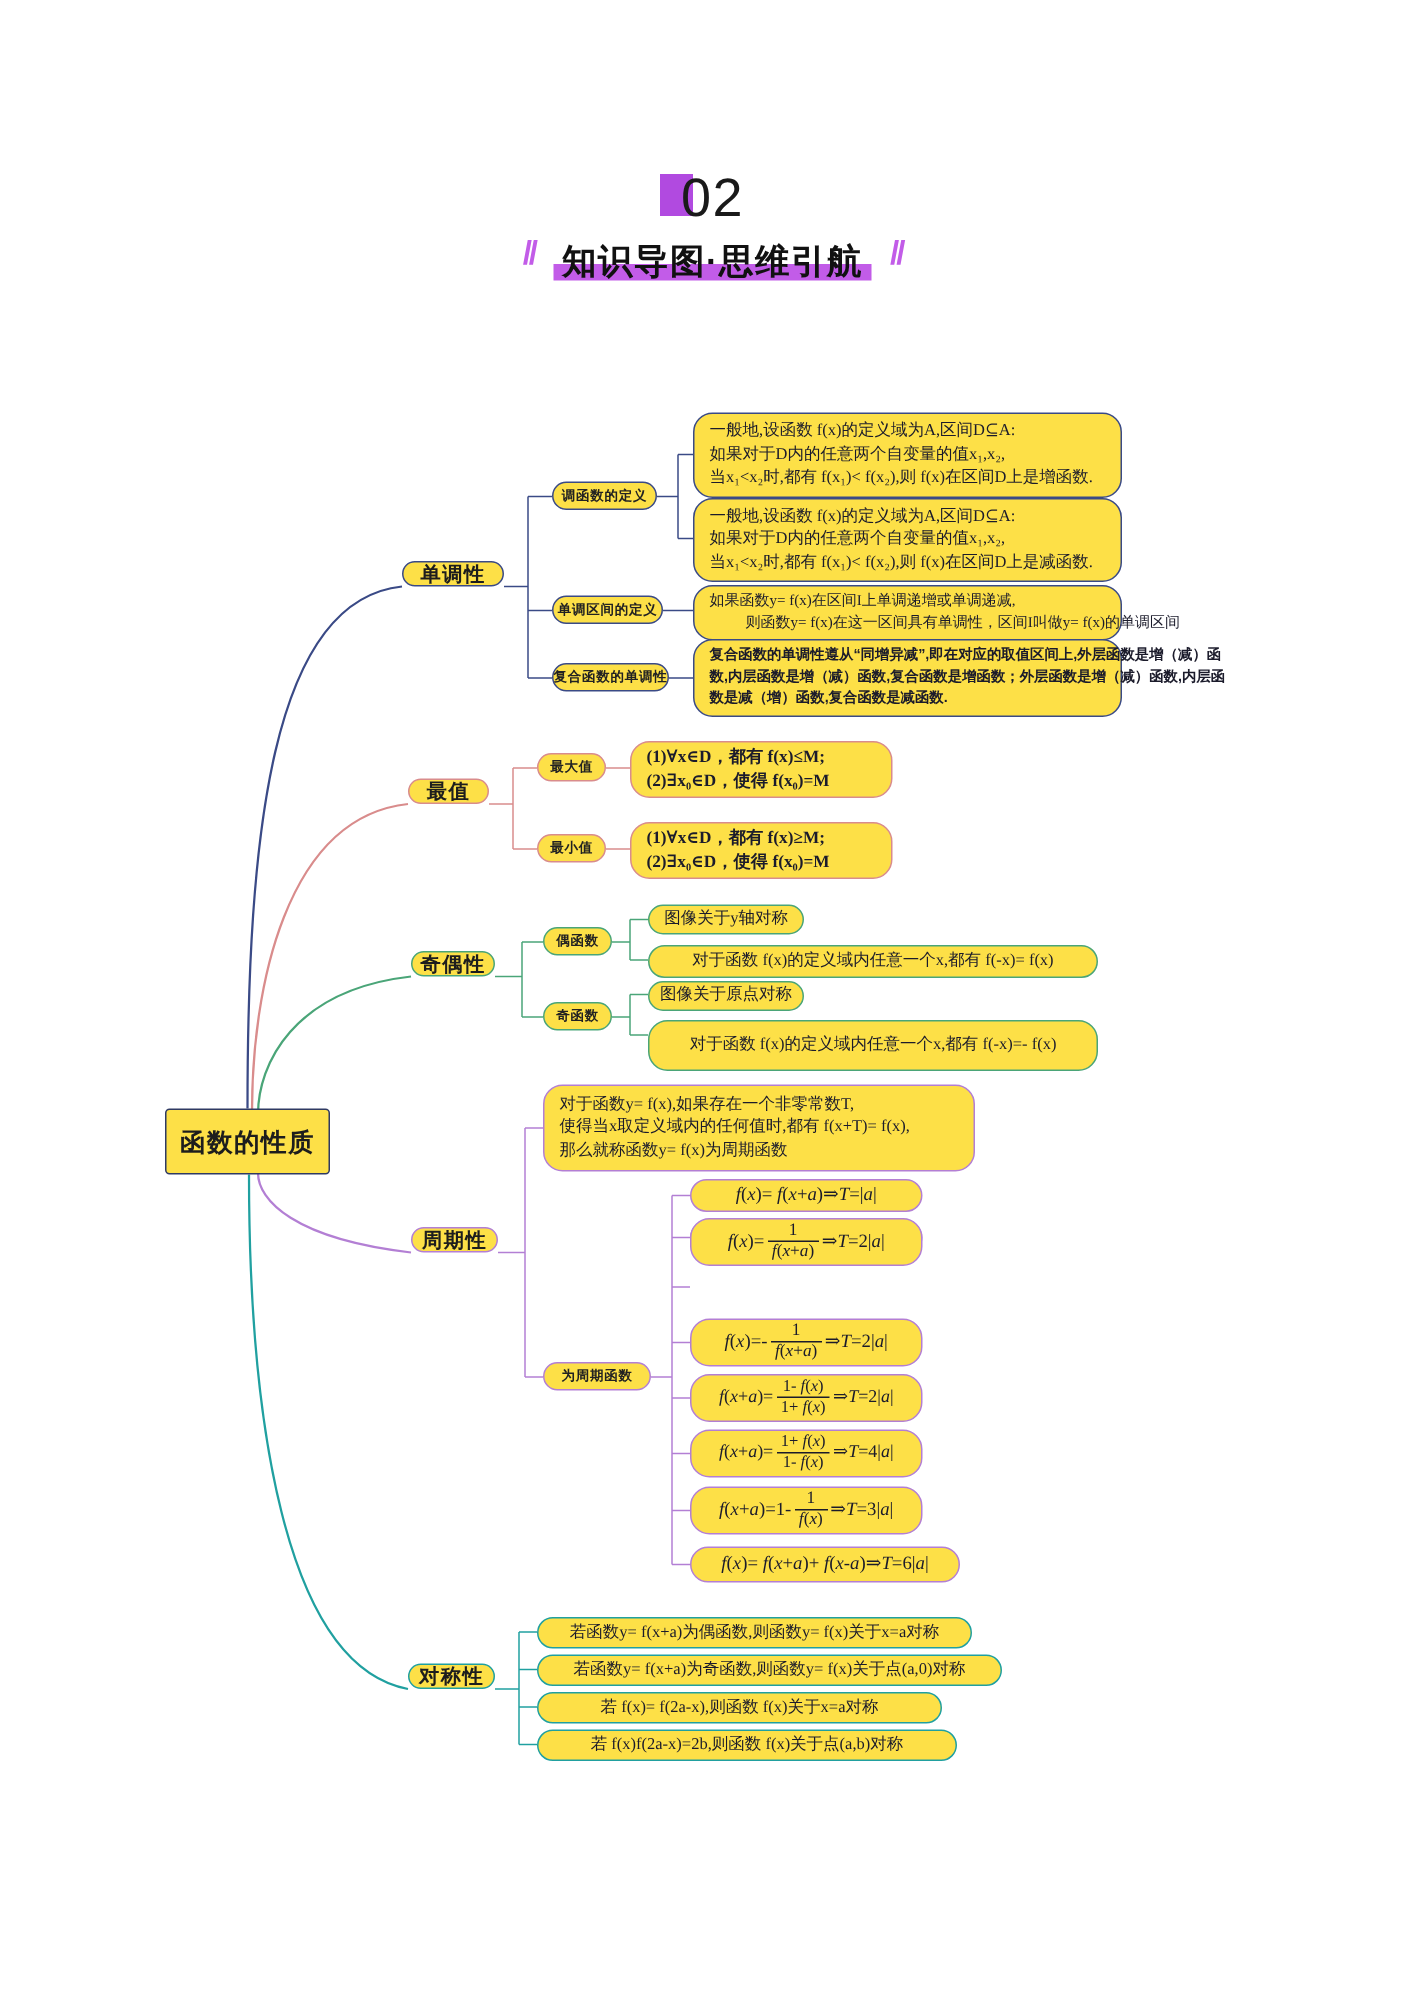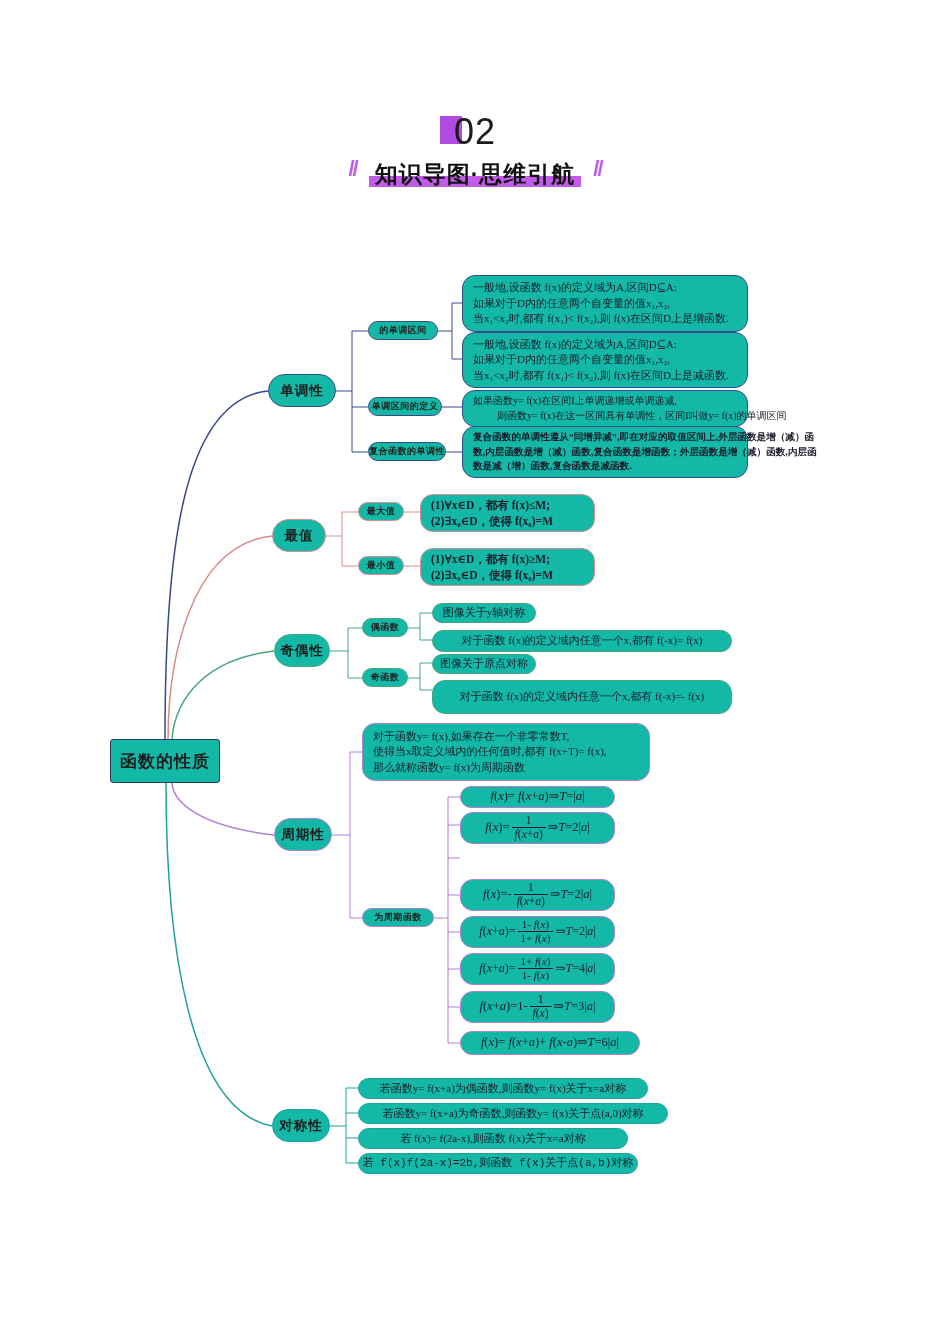--- a/index.html
+++ b/index.html
@@ -22,34 +22,34 @@
              font-size:23px;font-weight:700;color:#111;letter-spacing:1px;}
   .slashes{display:inline-block;color:#c25ce8;font-size:22px;font-weight:700;
            font-family:"Liberation Sans",sans-serif;vertical-align:6px;letter-spacing:-2px;}
   .slashes.left{margin-right:8px;}
   .slashes.right{margin-left:8px;}
 
   
   svg.links{position:absolute;left:0;top:0;width:950px;height:1344px;pointer-events:none;}
 
   
-  .node{position:absolute;box-sizing:border-box;background:#14b8a6;}
+  .node{position:absolute;box-sizing:border-box;background:#fde047;}
   .root{
     left:110px;top:739px;width:110px;height:44px;
     border:1.6px solid #2f3a63;border-radius:3px;
     display:flex;align-items:center;justify-content:center;
     font-family:"Liberation Sans","DejaVu Sans",sans-serif;
     font-size:17px;font-weight:700;color:#1d1d1d;letter-spacing:1px;
   }
   .lvl1{
     border-width:1.6px;border-style:solid;border-radius:18px;
     display:flex;align-items:center;justify-content:center;
     font-family:Liberation Serif, serif;
     font-size:13.5px;font-weight:700;color:#1d1d1d;letter-spacing:1px;
-    height:33px;
+    height:17px;
   }
   .lvl2{
     border-width:1px;border-style:solid;border-radius:12px;
     display:flex;align-items:center;justify-content:center;
     font-family:"Liberation Sans","DejaVu Sans",sans-serif;
     font-size:9px;font-weight:700;color:#222;letter-spacing:0.5px;
     height:19px;
   }
   .leaf{
     border-width:1px;border-style:solid;border-radius:13px;
@@ -169,21 +169,21 @@
       <path d="M346,1113 H358"></path>
       <path d="M346,1138 H358"></path>
       <path d="M346,1163 H358"></path>
     </g>
   </svg>
 
   <div class="node root">函数的性质</div>
 
   <div class="node lvl1" style="left:268px;top:374px;width:68px;border-color:#3a4a86;">单调性</div>
 
-  <div class="node lvl2" style="left:368px;top:321px;width:70px;border-color:#3a4a86;">的单调区间</div>
+  <div class="node lvl2" style="left:368px;top:321px;width:70px;border-color:#3a4a86;">调函数的定义</div>
   <div class="node lvl2" style="left:368px;top:397px;width:74px;border-color:#3a4a86;">单调区间的定义</div>
   <div class="node lvl2" style="left:368px;top:442px;width:78px;border-color:#3a4a86;">复合函数的单调性</div>
 
   <div class="node leaf" style="left:462px;top:275px;width:286px;height:57px;border-color:#3a4a86;">
     <span class="ln">一般地,设函数 f(x)的定义域为A,区间D⊆A:</span>
     <span class="ln">如果对于D内的任意两个自变量的值x₁,x₂,</span>
     <span class="ln">当x₁&lt;x₂时,都有 f(x₁)&lt; f(x₂),则 f(x)在区间D上是增函数.</span>
   </div>
 
   <div class="node leaf" style="left:462px;top:332px;width:286px;height:56px;border-color:#3a4a86;">
@@ -295,17 +295,17 @@
 
   <div class="node leaf one-line" style="left:358px;top:1078px;width:290px;height:21px;border-color:#20a0a0;">
     <span class="ln">若函数y= f(x+a)为偶函数,则函数y= f(x)关于x=a对称</span>
   </div>
   <div class="node leaf one-line" style="left:358px;top:1103px;width:310px;height:21px;border-color:#20a0a0;">
     <span class="ln">若函数y= f(x+a)为奇函数,则函数y= f(x)关于点(a,0)对称</span>
   </div>
   <div class="node leaf one-line" style="left:358px;top:1128px;width:270px;height:21px;border-color:#20a0a0;">
     <span class="ln">若 f(x)= f(2a-x),则函数 f(x)关于x=a对称</span>
   </div>
-  <div class="node leaf one-line" style="left:358px;top:1153px;width:280px;height:21px;border-color:#20a0a0;font-family:Liberation Mono, monospace;">
+  <div class="node leaf one-line" style="left:358px;top:1153px;width:280px;height:21px;border-color:#20a0a0;">
     <span class="ln">若 f(x)f(2a-x)=2b,则函数 f(x)关于点(a,b)对称</span>
   </div>
 
 </div>
 
 </body></html>

